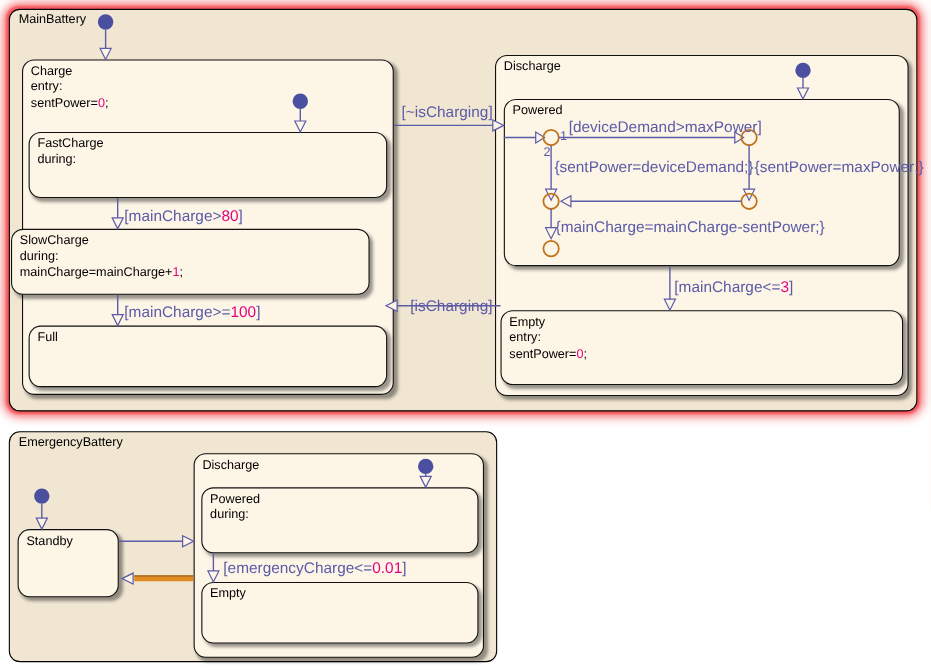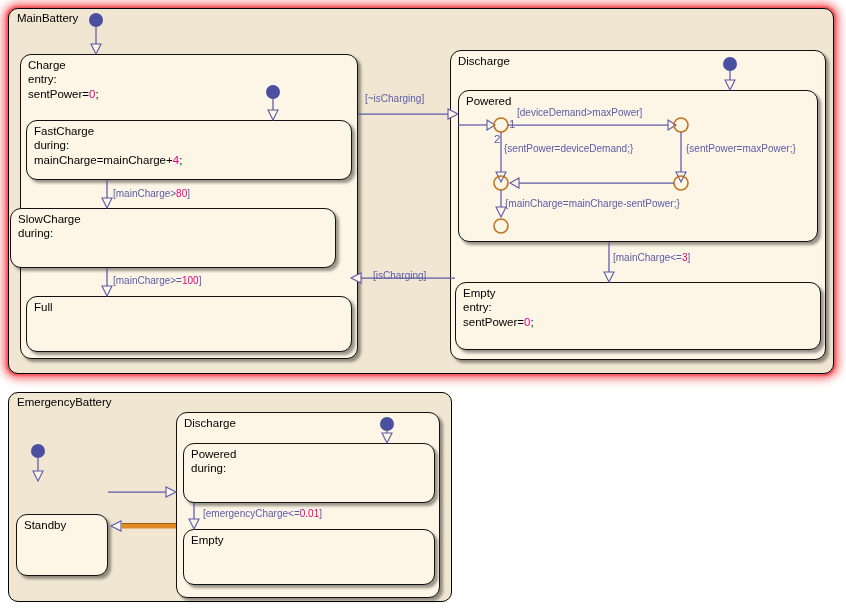--- a/index.html
+++ b/index.html
@@ -20,21 +20,21 @@
   .state{position:absolute;box-sizing:border-box;background:#FDF5E6;
          border:1.4px solid #111;border-radius:11px;
          box-shadow:3px 3px 3px rgba(0,0,0,.40);}
   .state .nm{position:absolute;left:7px;top:3px;font-size:11.5px;color:#000;
              white-space:nowrap;line-height:14px;}
   .state .body{position:absolute;left:7px;top:17px;font-size:11.5px;color:#000;
                line-height:14.5px;white-space:nowrap;}
   .num{color:#E6007E;}
 
   
-  .tlabel{position:absolute;font-size:10px;color:#5B5BA8;white-space:nowrap;}
+  .tlabel{position:absolute;font-size:14px;color:#5B5BA8;white-space:nowrap;}
   .tlabel .num{color:#E6007E;}
   .jnum{position:absolute;font-size:11.5px;color:#5B5BA8;}
 
   svg.wires{position:absolute;left:0;top:0;width:846px;height:610px;
             overflow:visible;pointer-events:none;}
   .ln{stroke:#5B5BA8;stroke-width:1.25;fill:none;}
   .hl{stroke:#E08A24;stroke-width:5;fill:none;stroke-linecap:butt;}
   .hl-top{stroke:#9a6010;stroke-width:1;fill:none;}
   .ah{fill:#FDF5E6;stroke:#5B5BA8;stroke-width:1.1;}
   .defdot{fill:#4A4FA0;}
@@ -54,28 +54,28 @@
     <div class="body">
       <div><span>entry:</span></div>
       <div><span>sentPower=</span><span class="num">0</span><span>;</span></div>
     </div>
   </div>
 
   <div class="state" style="left:26px;top:120px;width:326px;height:60px;">
     <span class="nm">FastCharge</span>
     <div class="body">
       <div><span>during:</span></div>
-      <div><span>mainCharge=mainCharge+</span><span class="num">4</span><span>;</span></div>
     </div>
   </div>
 
   <div class="state" style="left:10px;top:208px;width:326px;height:60px;">
     <span class="nm">SlowCharge</span>
     <div class="body">
       <div><span>during:</span></div>
+      <div><span>mainCharge=mainCharge+</span><span class="num">1</span><span>;</span></div>
     </div>
   </div>
 
   <div class="state" style="left:26px;top:296px;width:326px;height:56px;">
     <span class="nm">Full</span>
   </div>
 
   <div class="state" style="left:450px;top:50px;width:376px;height:310px;">
     <span class="nm">Discharge</span>
   </div>
@@ -89,21 +89,21 @@
     <div class="body">
       <div><span>entry:</span></div>
       <div><span>sentPower=</span><span class="num">0</span><span>;</span></div>
     </div>
   </div>
 
   <div class="chart" style="left:8px;top:392px;width:444px;height:210px;">
     <span class="chart-label">EmergencyBattery</span>
   </div>
 
-  <div class="state" style="left:16px;top:481px;width:92px;height:62px;margin-top:33px;">
+  <div class="state" style="left:16px;top:481px;width:92px;height:62px;">
     <span class="nm">Standby</span>
   </div>
 
   <div class="state" style="left:176px;top:412px;width:264px;height:186px;">
     <span class="nm">Discharge</span>
   </div>
 
   <div class="state" style="left:183px;top:443px;width:252px;height:60px;">
     <span class="nm">Powered</span>
     <div class="body">

